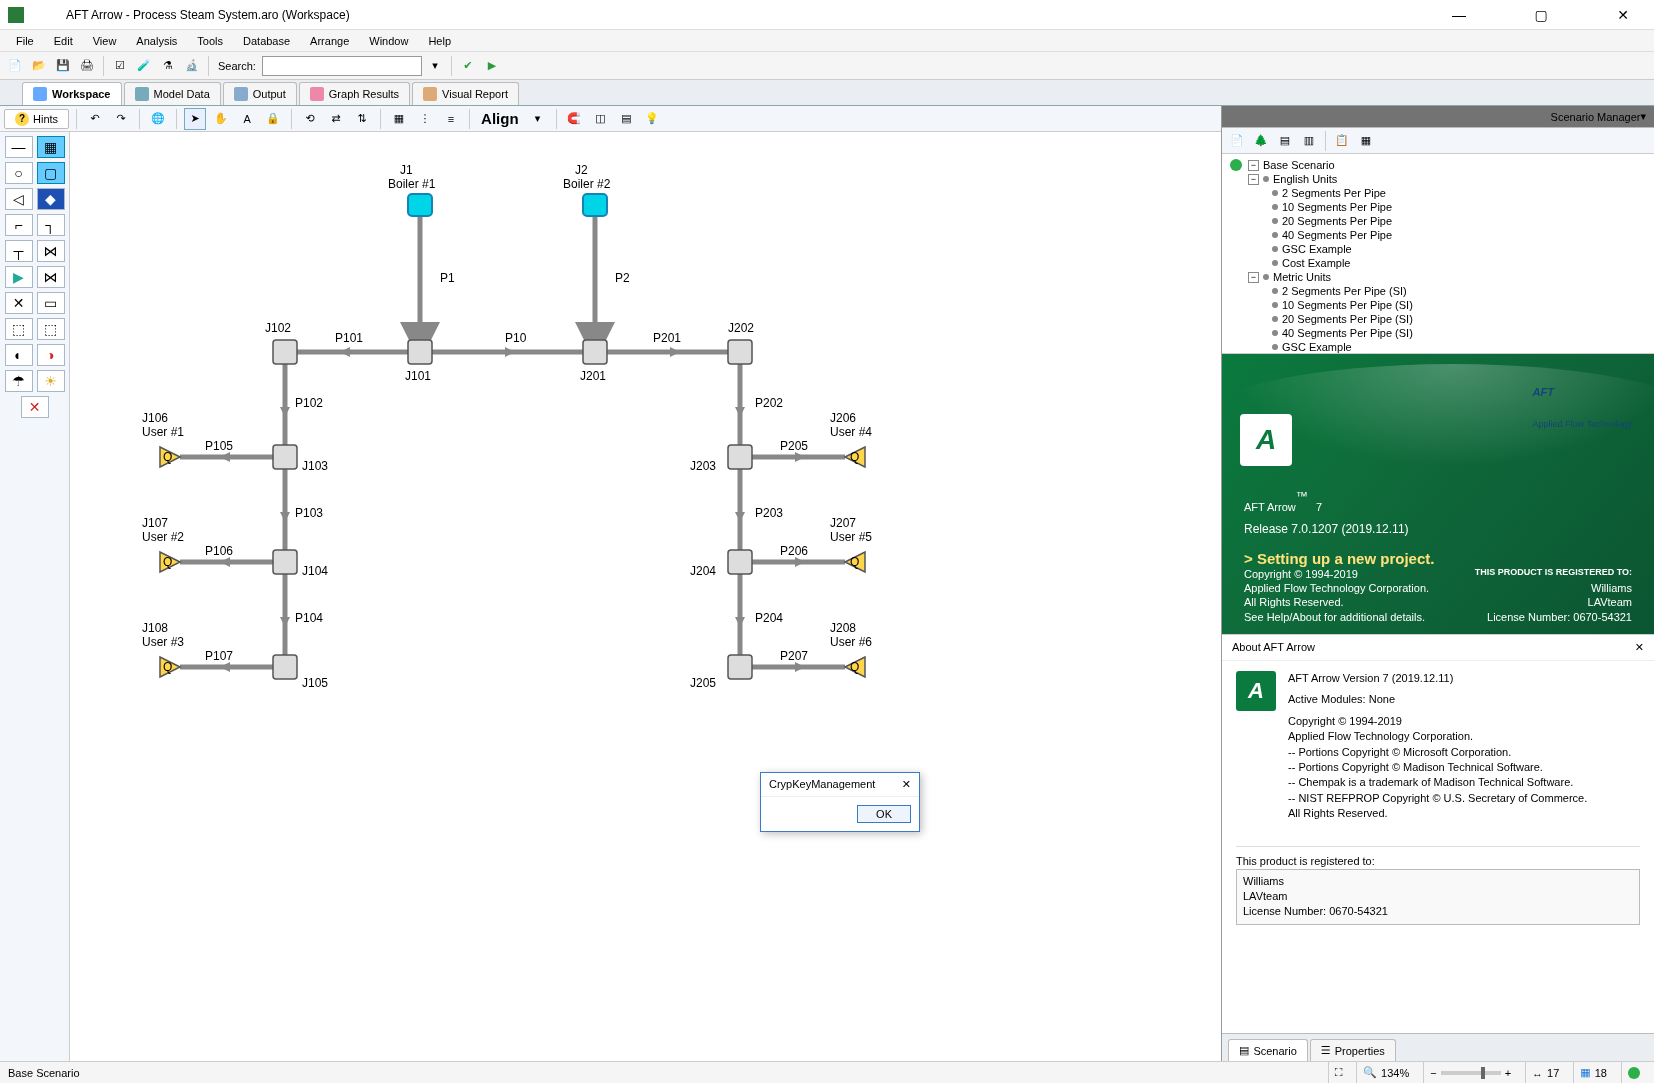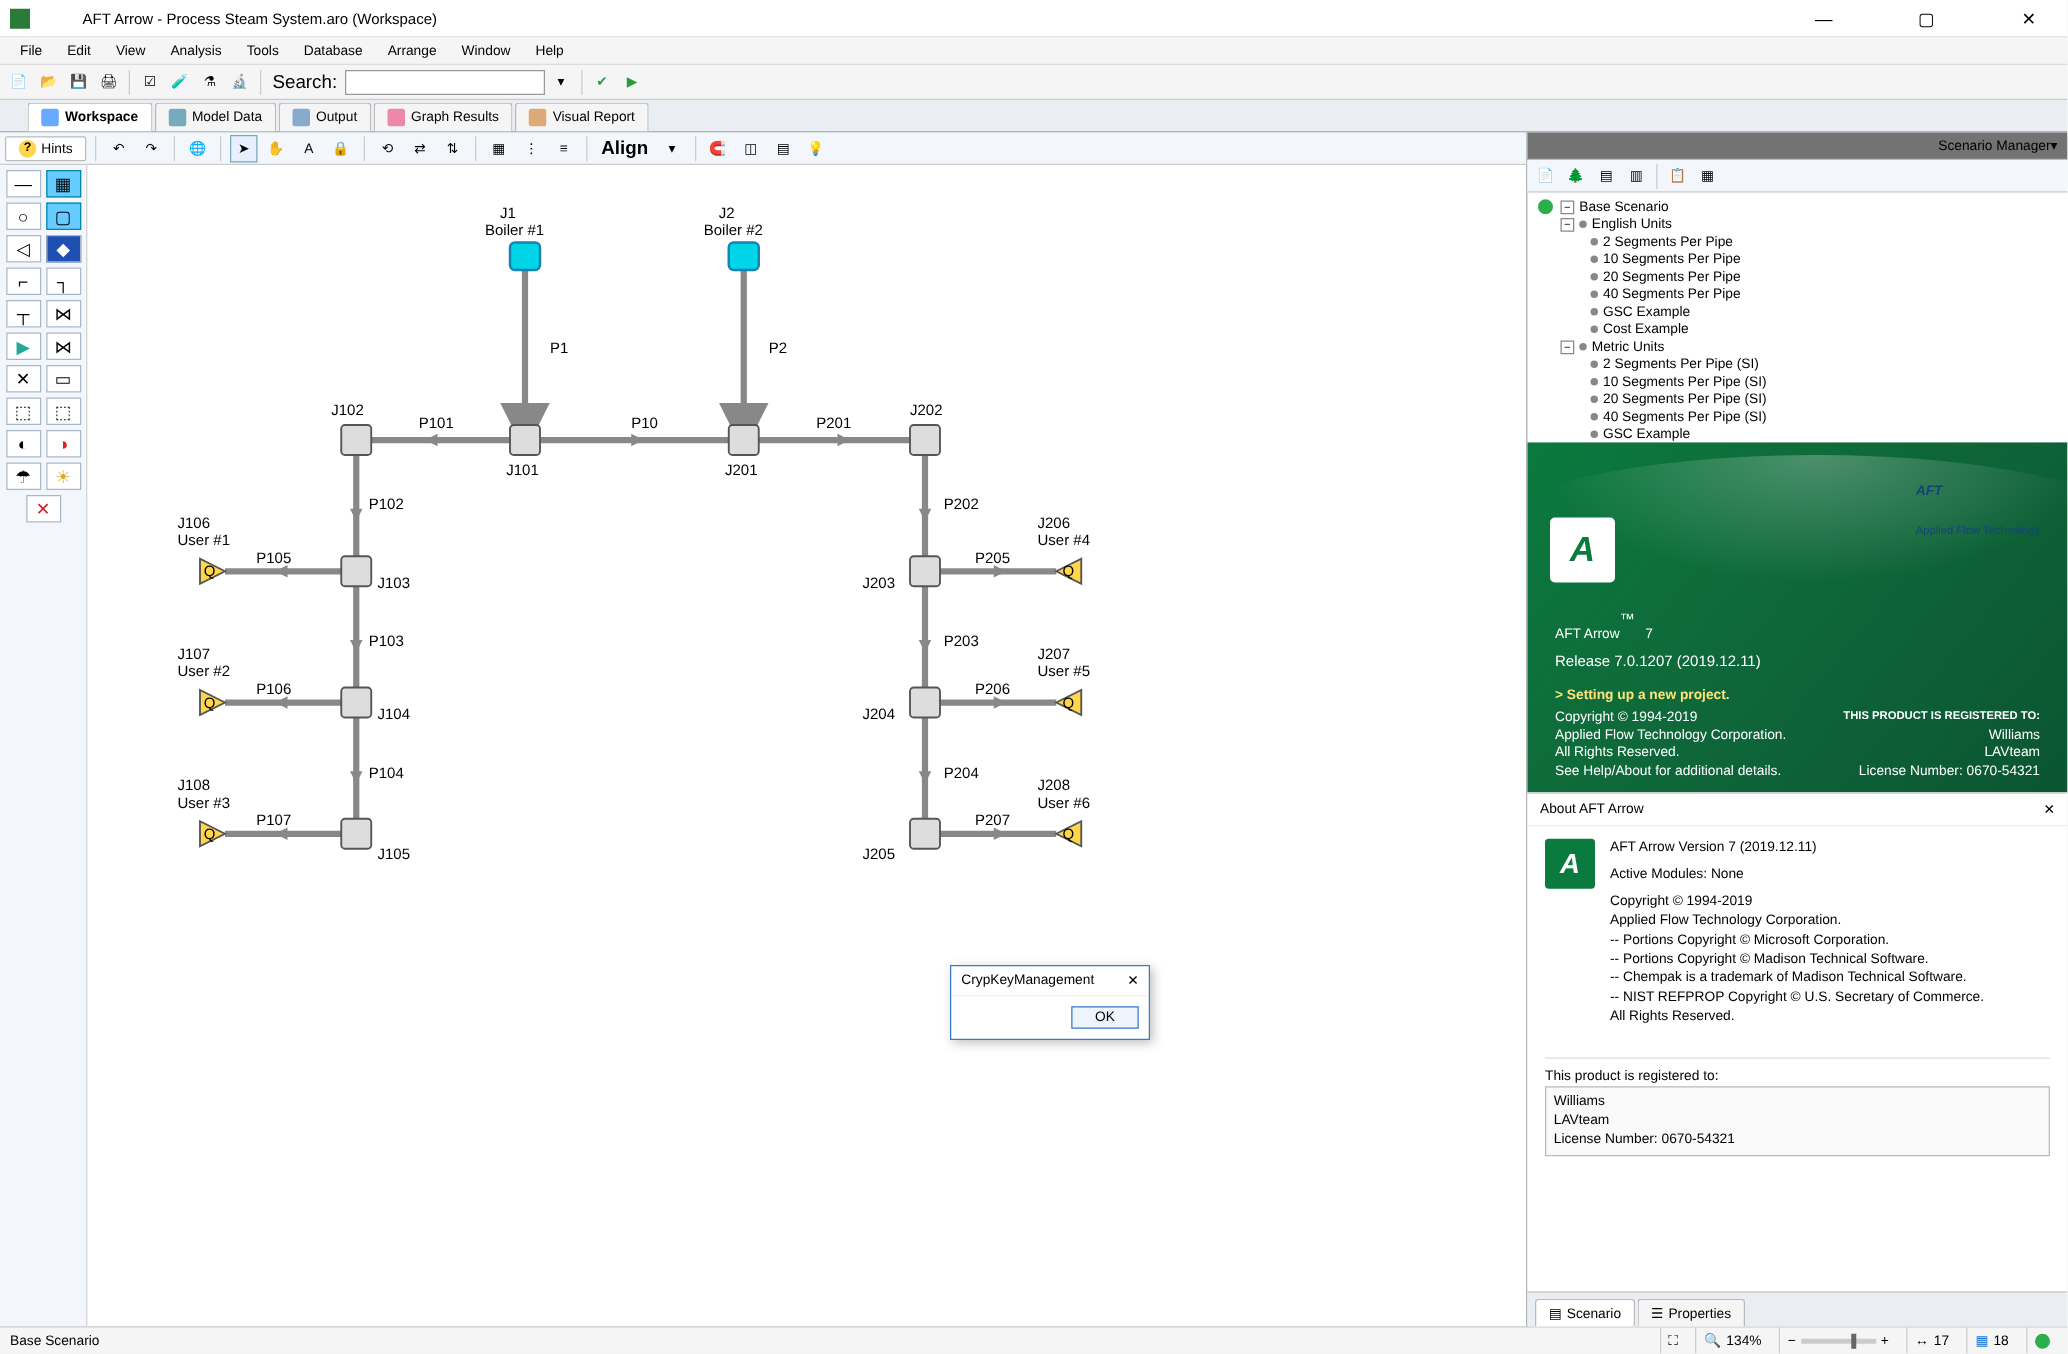--- a/index.html
+++ b/index.html
@@ -12,21 +12,21 @@
 .titlebar .winbtn { width: 46px; height: 30px; display: flex; align-items: center; justify-content: center; font-size: 14px; }
 
 
 .menubar { height: 22px; background: #f5f5f5; display: flex; align-items: center; padding: 0 6px; border-bottom: 1px solid #ddd; }
 .menubar .menu { padding: 2px 10px; font-size: 11px; }
 
 
 .toolbar { height: 28px; background: #f5f5f5; display: flex; align-items: center; padding: 0 4px; gap: 2px; border-bottom: 1px solid #ccc; }
 .tbtn { width: 22px; height: 22px; display: flex; align-items: center; justify-content: center; border: 1px solid transparent; }
 .tsep { width: 1px; height: 20px; background: #ccc; margin: 0 3px; }
-.tsearch-lbl { font-size: 15px; margin: 0 4px; }
+.tsearch-lbl { font-size: 11px; margin: 0 4px; }
 .tsearch { width: 160px; height: 20px; border: 1px solid #999; padding: 0 4px; }
 
 
 .tabrow { height: 26px; background: #eaeef3; display: flex; align-items: flex-end; padding-left: 22px; border-bottom: 1px solid #8aa; }
 .tab { padding: 4px 10px; background: #f5f5f5; border: 1px solid #bbb; border-bottom: none; margin-right: 2px; display: flex; align-items: center; gap: 5px; font-size: 11px; border-radius: 3px 3px 0 0;}
 .tab.active { background: #fff; font-weight: bold; }
 .tab .ticon { width: 14px; height: 14px; background: #6af; border-radius: 2px; }
 
 
 .mainrow { display: flex; height: calc(100% - 30px - 22px - 28px - 26px - 22px); }
@@ -59,21 +59,21 @@
 .ind1 { padding-left: 18px; } .ind2 { padding-left: 42px; }
 
 
 .splash { background: linear-gradient(130deg, #0a7a3e 0%, #0f6a3a 40%, #0b5532 100%); color: #fff; height: 280px; position: relative; flex:0 0 auto; overflow:hidden;}
 .splash .wave1 { position:absolute; top:10px; left:-30px; width:520px; height:120px; background: radial-gradient(ellipse at top, rgba(255,255,255,0.25), transparent 60%); border-radius:50%;}
 .splash .logo { position: absolute; top: 18px; right: 22px; font-style: italic; font-weight: bold; font-size: 26px; color: #13457a; }
 .splash .logo .sub { font-size: 9px; font-style: normal; font-weight: normal;}
 .splash .prod { position: absolute; top: 130px; left: 22px; font-size: 30px; font-weight: 300; }
 .splash .prod .tm { font-size: 12px; vertical-align: super;}
 .splash .rel { position: absolute; top: 168px; left: 22px; font-size: 12px; }
-.splash .status { position: absolute; top: 196px; left: 22px; font-size: 11px; color: #ffe37a; font-weight: bold;}
+.splash .status { position: absolute; top: 196px; left: 22px; font-size: 15px; color: #ffe37a; font-weight: bold;}
 .splash .foot-l { position: absolute; bottom: 10px; left: 22px; font-size: 9px; line-height: 1.3;}
 .splash .foot-r { position: absolute; bottom: 10px; right: 22px; font-size: 9px; text-align: right; line-height: 1.3;}
 .splash .foot-r .h { font-weight: bold; font-size: 9px; margin-bottom:2px;}
 .splash .aicon { position:absolute; top:60px; left:18px; width:52px; height:52px; background:#fff; border-radius:4px; display:flex; align-items:center; justify-content:center; font-weight:bold; font-style:italic; color:#0a7a3e; font-size:28px;}
 
 
 .about { background: #fff; flex:1; position: relative; padding: 0; overflow:hidden; border-top:1px solid #ccc;}
 .about-hdr { display:flex; justify-content:space-between; padding:6px 10px; font-size:12px; border-bottom:1px solid #eee;}
 .about-body { padding: 10px 14px; display:flex; gap:12px;}
 .about-body .aico { width:40px; height:40px; background:#0a7a3e; border-radius:3px; display:flex; align-items:center; justify-content:center; color:#fff; font-weight:bold; font-style:italic; font-size:22px; flex:0 0 auto;}

